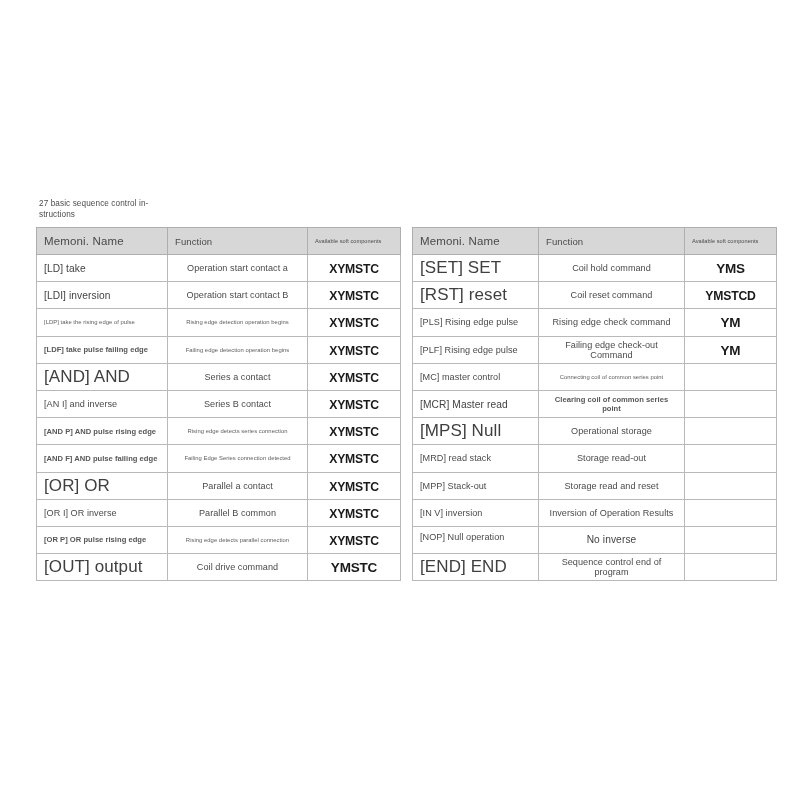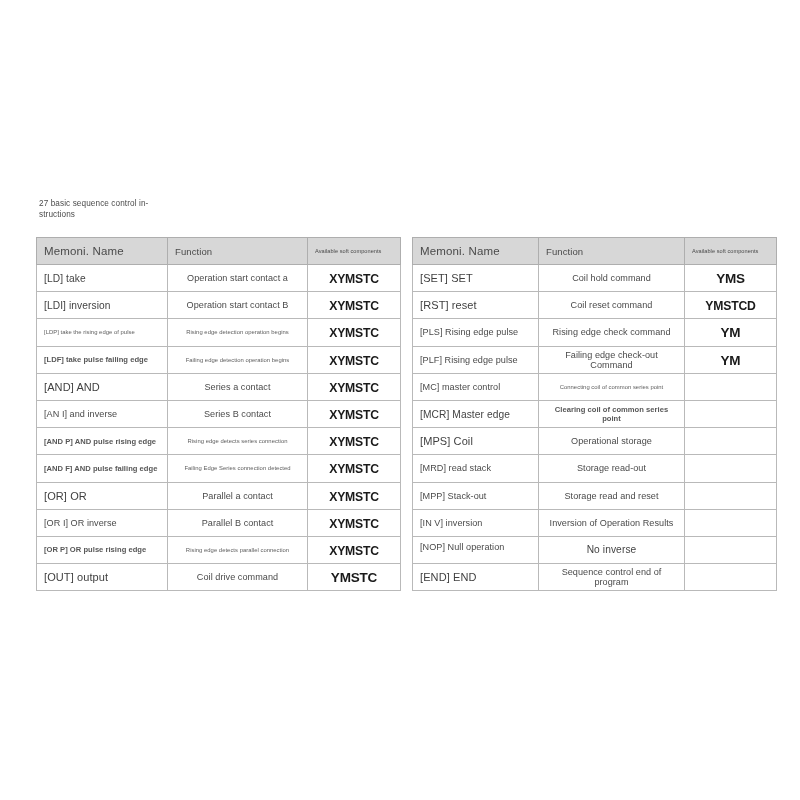--- a/index.html
+++ b/index.html
@@ -31,21 +31,21 @@
     font-size: 8.2px;
     line-height: 10.5px;
     color: #4b4b4b;
     letter-spacing: 0.1px;
     white-space: pre-line;
   }
 
   
   .tbl {
     position: absolute;
-    top: 237px;
+    top: 227px;
     border-collapse: collapse;
     table-layout: fixed;
     background: #a21caf;
   }
   #table-left  { left: 36px;  width: 364px; }
   #table-right { left: 412px; width: 364px; }
 
   .tbl td, .tbl th {
     border: 1px solid #b9b9b9;
     padding: 0 7px;
@@ -76,21 +76,21 @@
   
   #table-left  col.w-name { width: 131px; }
   #table-left  col.w-func { width: 140px; }
   #table-left  col.w-soft { width: 93px;  }
   
   #table-right col.w-name { width: 126px; }
   #table-right col.w-func { width: 146px; }
   #table-right col.w-soft { width: 92px;  }
 
   
-  .s-xl  { font-size: 11px; color: #3f3f3f; letter-spacing: 0.1px; }
+  .s-xl  { font-size: 17px; color: #3f3f3f; letter-spacing: 0.1px; }
   .s-lg  { font-size: 10.2px; color: #434343; letter-spacing: 0.1px; }
   .s-md  { font-size: 9.1px;  color: #4a4a4a; letter-spacing: 0.05px; }
   .s-sm  { font-size: 7.6px;  color: #575757; letter-spacing: 0.02px; font-weight: bold; }
   .s-xs  { font-size: 5.9px;  color: #5e5e5e; letter-spacing: 0.02px; }
 
   
   .soft {
     font-weight: bold;
     font-size: 13.5px;
     color: #1a1a1a;
@@ -171,21 +171,21 @@
           <td class="c-func s-xs">Failing Edge Series connection detected</td>
           <td class="c-soft"><span class="soft small">XYMSTC</span></td>
         </tr>
         <tr>
           <td class="c-name s-xl">[OR] OR</td>
           <td class="c-func s-md">Parallel a contact</td>
           <td class="c-soft"><span class="soft small">XYMSTC</span></td>
         </tr>
         <tr>
           <td class="c-name s-md">[OR I] OR inverse</td>
-          <td class="c-func s-md">Parallel B contact</td>
+          <td class="c-func s-md">Parallel B common</td>
           <td class="c-soft"><span class="soft small">XYMSTC</span></td>
         </tr>
         <tr>
           <td class="c-name s-sm">[OR P] OR pulse rising edge</td>
           <td class="c-func s-xs">Rising edge detects parallel connection</td>
           <td class="c-soft"><span class="soft small">XYMSTC</span></td>
         </tr>
         <tr>
           <td class="c-name s-xl">[OUT] output</td>
           <td class="c-func s-md">Coil drive command</td>
@@ -227,26 +227,26 @@
           <td class="c-name s-md">[PLF] Rising edge pulse</td>
           <td class="c-func s-md">Failing edge check-out Command</td>
           <td class="c-soft"><span class="soft">YM</span></td>
         </tr>
         <tr>
           <td class="c-name s-md">[MC] master control</td>
           <td class="c-func s-xs">Connecting coil of common series point</td>
           <td class="c-soft"><span class="soft"></span></td>
         </tr>
         <tr>
-          <td class="c-name s-lg">[MCR] Master edge</td>
+          <td class="c-name s-lg">[MCR] Master read</td>
           <td class="c-func s-sm">Clearing coil of common series point</td>
           <td class="c-soft"><span class="soft"></span></td>
         </tr>
         <tr>
-          <td class="c-name s-xl">[MPS] Coil</td>
+          <td class="c-name s-xl">[MPS] Null</td>
           <td class="c-func s-md">Operational storage</td>
           <td class="c-soft"><span class="soft"></span></td>
         </tr>
         <tr>
           <td class="c-name s-md">[MRD] read stack</td>
           <td class="c-func s-md">Storage read-out</td>
           <td class="c-soft"><span class="soft"></span></td>
         </tr>
         <tr>
           <td class="c-name s-md">[MPP] Stack-out</td>

